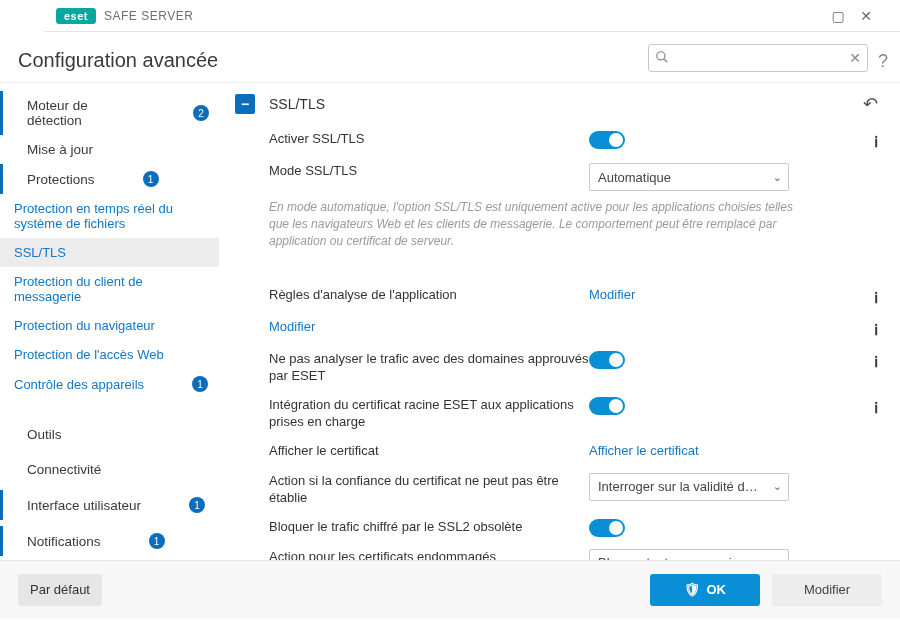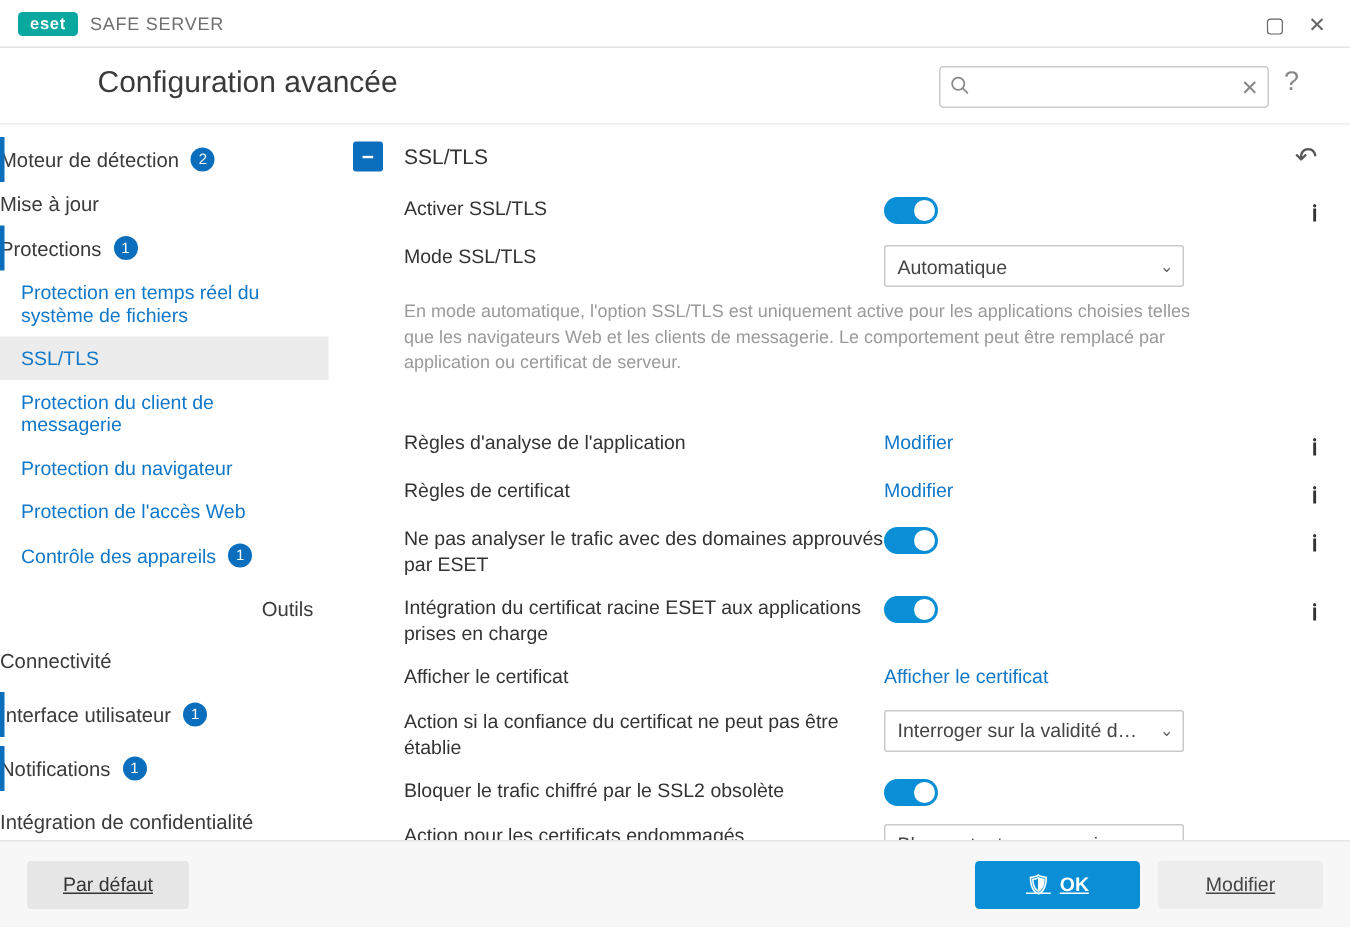--- a/index.html
+++ b/index.html
@@ -1,56 +1,56 @@
 <!DOCTYPE html>
 <html><head>
 <meta charset="utf-8">
 <style>
   * { box-sizing: border-box; margin: 0; padding: 0; }
   html, body { width: 900px; height: 620px; font-family: "Segoe UI", Arial, sans-serif; font-size: 13px; color: #333; background: #fff; overflow: hidden; }
-  .titlebar { display: flex; align-items: center; height: 32px; padding: 0 8px 0 12px; border-bottom: 1px solid #e4e4e4; }
+  .titlebar { display: flex; align-items: center; height: 32px; padding: 0 20px 0 12px; border-bottom: 1px solid #e4e4e4; margin-left: 44px; }
   .brand-badge { background: #0aa89e; color: #fff; font-weight: 700; font-size: 11px; letter-spacing: 0.5px; padding: 2px 8px; border-radius: 3px; margin-right: 8px; }
   .brand-text { color: #6f6f6f; font-size: 12px; letter-spacing: 0.5px; }
   .titlebar-spacer { flex: 1; }
   .win-btn { width: 28px; height: 28px; display: flex; align-items: center; justify-content: center; color: #666; cursor: pointer; font-size: 14px; }
-  .headerbar { display: flex; align-items: flex-start; padding: 12px 34px 10px 18px; margin-left: 47px; }
+  .headerbar { display: flex; align-items: flex-end; padding: 12px 12px 10px 18px; }
   .page-title { font-size: 20px; color: #3a3a3a; font-weight: 400; }
   .headerbar-spacer { flex: 1; }
   .searchbox { position: relative; width: 220px; height: 28px; border: 1px solid #c9c9c9; border-radius: 3px; display: flex; align-items: center; padding: 0 28px 0 28px; }
   .searchbox .mag { position: absolute; left: 6px; color: #888; font-size: 14px; }
   .searchbox .clr { position: absolute; right: 6px; color: #888; font-size: 14px; cursor: pointer; }
   .searchbox input { border: none; outline: none; width: 100%; height: 100%; font-size: 13px; background: transparent; }
   .help-q { margin-left: 10px; color: #888; font-size: 18px; cursor: pointer; }
   .body { display: flex; height: calc(620px - 32px - 52px - 58px); border-top: 1px solid #eee; }
   .sidebar { width: 225px; padding: 8px 6px 8px 0; overflow-y: auto; }
-  .nav-item { display: flex; align-items: center; padding: 7px 10px 7px 0; color: #3a3a3a; cursor: pointer; font-size: 13.5px; position: relative; }
+  .nav-item { display: flex; align-items: center; padding: 7px 10px 7px 27px; color: #3a3a3a; cursor: pointer; font-size: 13.5px; position: relative; gap: 40px; }
   .nav-item.accent::before { content: ""; position: absolute; left: 0; top: 0; bottom: 0; width: 3px; background: #0a6ebd; }
   .nav-item.sub { padding-left: 14px; color: #1177c9; font-size: 13px; }
   .nav-item.sub.active { background: #ececec; }
   .nav-item .badge { background: #0a6ebd; color: #fff; border-radius: 9px; font-size: 10px; min-width: 16px; height: 16px; display: inline-flex; align-items: center; justify-content: center; margin-left: 8px; padding: 0 5px; }
   .content { flex: 1; padding: 10px 22px 10px 10px; overflow-y: auto; }
   .section-head { display: flex; align-items: center; margin-bottom: 10px; }
   .collapse-btn { width: 20px; height: 20px; background: #0a6ebd; color: #fff; display: flex; align-items: center; justify-content: center; font-weight: bold; border-radius: 2px; cursor: pointer; margin-right: 14px; font-size: 14px; }
   .section-title { font-size: 14px; color: #333; }
   .revert { margin-left: auto; color: #555; cursor: pointer; font-size: 18px; }
   .row { display: flex; align-items: flex-start; padding: 6px 0 6px 34px; min-height: 30px; }
   .row .label { width: 320px; color: #333; font-size: 13px; line-height: 1.3; }
   .row .control { flex: 1; display: flex; align-items: center; }
   .row .info { color: #333; font-size: 15px; font-weight: bold; margin-left: auto; cursor: pointer; }
-  .desc { padding: 2px 0 14px 34px; color: #9a9a9a; font-size: 12px; line-height: 1.4; max-width: 560px; }
+  .desc { padding: 2px 0 14px 34px; color: #9a9a9a; font-size: 12px; line-height: 1.4; max-width: 560px; font-style: italic; }
   .link { color: #1177c9; cursor: pointer; font-size: 13px; }
   .toggle { width: 36px; height: 18px; border-radius: 9px; position: relative; cursor: pointer; }
   .toggle.on { background: #0a8fd6; }
   .toggle .knob { position: absolute; top: 2px; width: 14px; height: 14px; background: #fff; border-radius: 50%; }
   .toggle.on .knob { right: 2px; }
   .select { border: 1px solid #c9c9c9; border-radius: 2px; height: 28px; display: flex; align-items: center; padding: 0 26px 0 8px; position: relative; min-width: 200px; background: #fff; cursor: pointer; color: #444; font-size: 13px; }
   .select .chev { position: absolute; right: 6px; color: #666; font-size: 11px; }
   .select.trunc span:first-child { white-space: nowrap; overflow: hidden; text-overflow: ellipsis; max-width: 160px; display: inline-block; }
   .footer { height: 58px; display: flex; align-items: center; padding: 0 18px; background: #f7f7f7; border-top: 1px solid #e6e6e6; }
-  .btn { height: 32px; padding: 0 24px; border-radius: 3px; display: inline-flex; align-items: center; justify-content: center; font-size: 13px; cursor: pointer; border: none; text-decoration: underline; }
+  .btn { height: 32px; padding: 0 12px; border-radius: 3px; display: inline-flex; align-items: center; justify-content: center; font-size: 13px; cursor: pointer; border: none; }
   .btn-default { background: #e6e6e6; color: #333; }
   .btn-primary { background: #0a8fd6; color: #fff; min-width: 110px; gap: 6px; font-weight: 600; }
   .btn-secondary { background: #ededed; color: #444; min-width: 110px; }
   .footer-spacer { flex: 1; }
   .shield { font-size: 13px; }
   .gap { height: 18px; }
 </style>
 </head>
 <body>
 
@@ -104,21 +104,21 @@
     <div class="nav-item sub">
       <span>Protection du navigateur</span>
     </div>
     <div class="nav-item sub">
       <span>Protection de l'accès Web</span>
     </div>
     <div class="nav-item sub">
       <span>Contrôle des appareils</span>
       <span class="badge">1</span>
     </div>
-    <div class="nav-item" style="margin-top:6px;justify-content:flex-end;">
+    <div class="nav-item" style="margin-top:21px;">
       <span>Outils</span>
     </div>
     <div class="nav-item" style="margin-top:6px;align-items:flex-end;">
       <span>Connectivité</span>
     </div>
     <div class="nav-item accent" style="margin-top:6px;">
       <span>Interface utilisateur</span>
       <span class="badge">1</span>
     </div>
     <div class="nav-item accent" style="margin-top:6px;">
@@ -162,21 +162,20 @@
 
     <div class="row">
       <div class="label">Règles d'analyse de l'application</div>
       <div class="control">
           <span class="link">Modifier</span>
         </div>
       <div class="info">ℹ</div>
     </div>
 
     <div class="row">
-      <div class="label">Règles de certificat</div>
       <div class="control">
           <span class="link">Modifier</span>
         </div>
       <div class="info">ℹ</div>
     </div>
 
     <div class="row">
       <div class="label">Ne pas analyser le trafic avec des domaines approuvés par ESET</div>
       <div class="control">
           <div class="toggle on">

